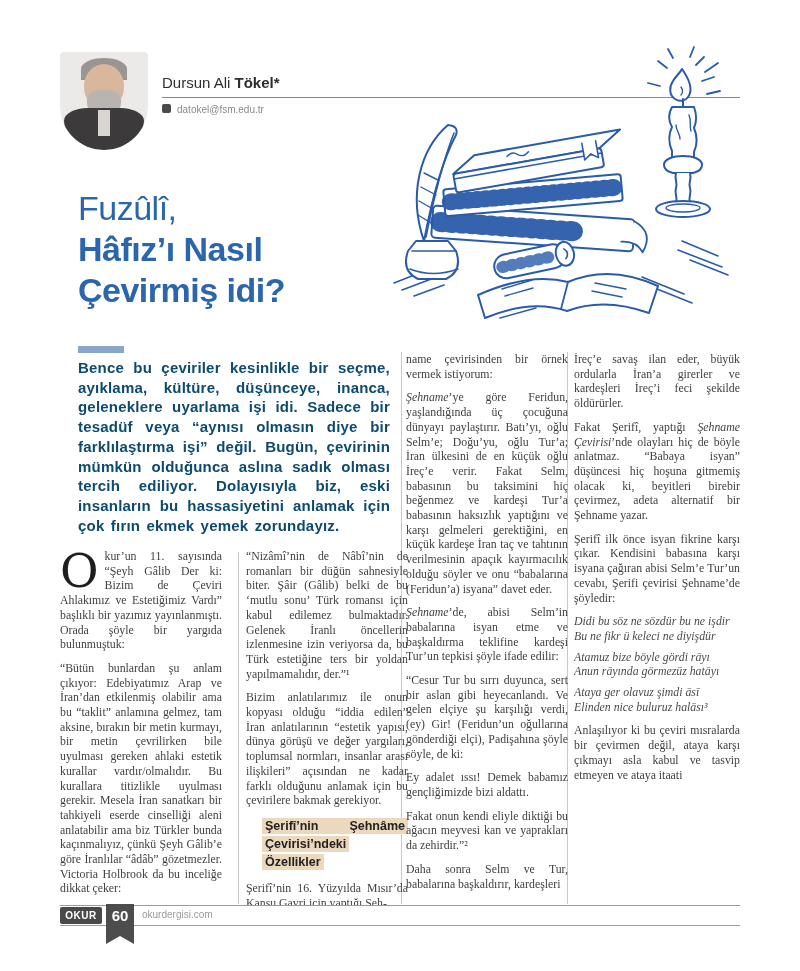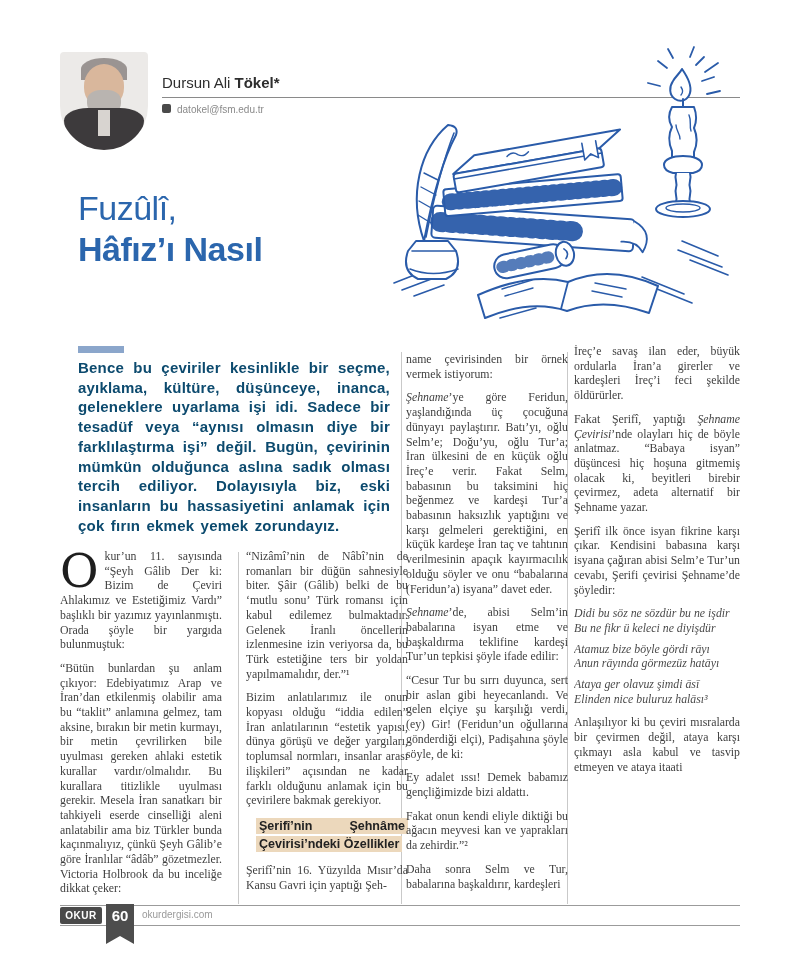--- a/index.html
+++ b/index.html
@@ -35,33 +35,33 @@
         font-weight:700;font-size:15px;line-height:19.7px;color:#0c4a6e;text-align:justify;
         word-spacing:2px;letter-spacing:0.2px;}
 
   
   .col{position:absolute;width:162px;font-size:11.8px;line-height:14.7px;color:#3f3f3f;
        text-align:justify;overflow:hidden;}
   .col p{margin:0 0 9px 0;}
   .col-1{left:60px;top:549px;height:356px;}
   .col-2{left:246px;top:549px;height:356px;}
   .col-3{left:406px;top:352px;height:556px;}
-  .col-4{left:574px;top:344px;height:556px;width:166px;}
+  .col-4{left:574px;top:352px;height:556px;width:166px;}
   .vrule{position:absolute;width:1px;background:#c9c9c9;}
   .vr1{left:238px;top:552px;height:352px;}
   .vr2{left:401px;top:352px;height:552px;}
   .vr3{left:567px;top:352px;height:552px;}
 
   .dropcap{float:left;font-family:"DejaVu Serif",serif;font-size:47px;line-height:40px;
            padding:2px 6px 0 0;color:#1e1e1e;}
   .ital{font-style:italic;}
   .subhead{display:inline;font-family:"Liberation Sans",sans-serif;font-weight:700;
            font-size:12.5px;line-height:18px;color:#222;background:#ecd8bc;
            padding:1px 3px;box-decoration-break:clone;-webkit-box-decoration-break:clone;}
-  .subhead-wrap{margin:2px 0 10px 10px;}
+  .subhead-wrap{margin:2px 0 10px 16px;}
   .verse{margin:0 0 9px 0;font-style:italic;color:#4a4a4a;}
   .verse .couplet{margin-bottom:6px;}
 
   
   .frule{position:absolute;left:60px;width:680px;height:1px;background:#9b9b9b;}
   .fr1{top:905px;}
   .fr2{top:925px;}
   .logo-box{position:absolute;left:60px;top:907px;width:42px;height:17px;background:#4a4a4a;
             border-radius:2px;display:flex;align-items:center;justify-content:center;}
   .logo-text{font-family:"Liberation Sans",sans-serif;font-weight:700;font-size:10px;
@@ -92,20 +92,21 @@
   <div class="author-name"><span>Dursun Ali </span><b>Tökel*</b></div>
   <div class="header-rule"></div>
   <div class="email-row">
     <span class="email-icon"></span>
     <span class="email-text">datokel@fsm.edu.tr</span>
   </div>
 
   <div class="title">
     <div class="t1">Fuzûlî,</div>
     <div class="t2">Hâfız’ı Nasıl</div>
+    <div class="t2">Çevirmiş idi?</div>
   </div>
 
   <svg class="illo" viewBox="0 0 372 300">
     <g stroke="#2a5ba9" fill="none" stroke-width="2" stroke-linecap="round" stroke-linejoin="round">
 
       <g stroke-width="1.6">
         <path d="M4 250 l28 -11 M12 257 l32 -12 M24 263 l30 -11 M96 278 l34 -10 M110 285 l36 -10"></path>
         <path d="M292 208 l36 15 M288 217 l44 17 M300 227 l38 15 M252 244 l42 17 M262 254 l40 16"></path>
       </g>
 

